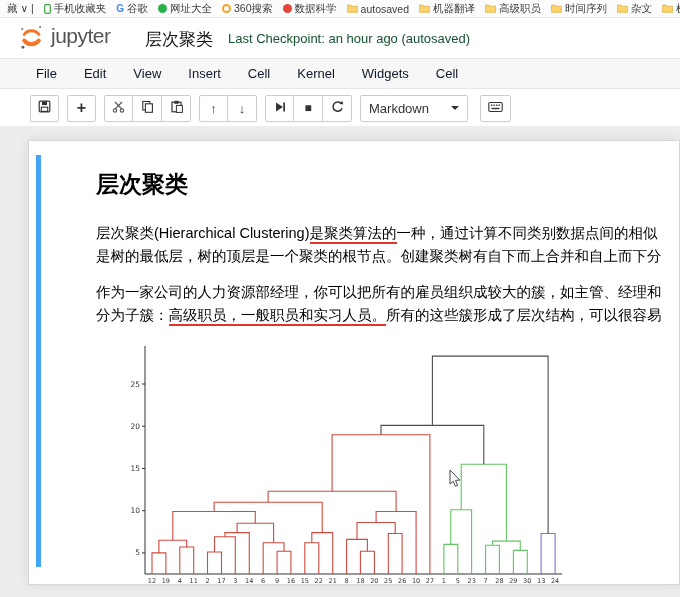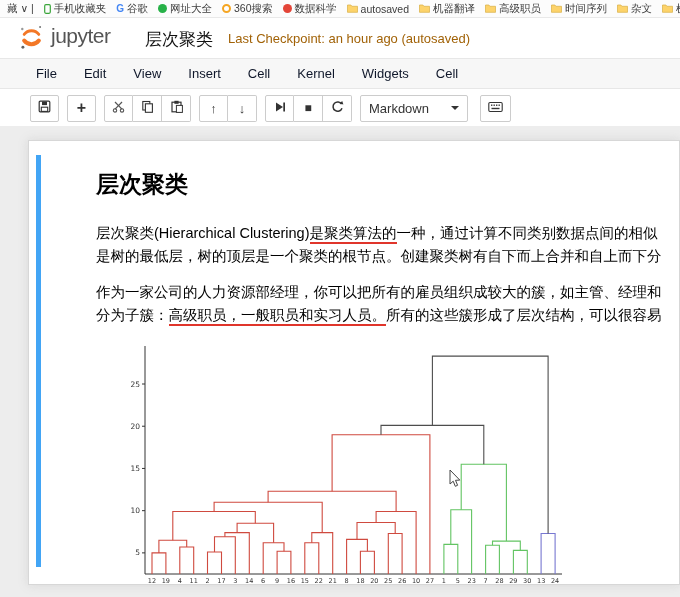--- a/index.html
+++ b/index.html
@@ -14,21 +14,21 @@
     padding:0 5px; height:16px; cursor:default; }
   .bm-icon { display:inline-block; }
   .bm-circle { width:9px; height:9px; border-radius:50%; }
   .bm-ring { width:9px; height:9px; border-radius:50%; background:#fff; }
 
   
   .jp-header { position:absolute; left:0; top:18px; width:680px; height:40px; background:#fff; }
   .jp-logo { position:absolute; left:18px; top:6px; display:flex; gap:6px; }
   .jp-logo-text { font-size:21px; color:#555; letter-spacing:-0.5px; }
   .nb-title { position:absolute; left:145px; top:10px; font-size:17px; color:#111; }
-  .nb-checkpoint { position:absolute; left:228px; top:13px; font-size:13px; color:#a16207; }
+  .nb-checkpoint { position:absolute; left:228px; top:13px; font-size:13px; color:#14532d; }
 
   
   .menu-bar { position:absolute; left:0; top:58px; width:680px; height:31px; background:#f7f7f7;
     border-top:1px solid #e7e7e7; border-bottom:1px solid #e7e7e7;
     display:flex; align-items:center; padding-left:36px; }
   .menu-item { font-size:13px; color:#0f172a; padding:0 14px 0 0; margin-right:13px; cursor:pointer; }
 
   
   .toolbar { position:absolute; left:0; top:90px; width:680px; height:36px; background:#fff;
     display:flex; align-items:center; padding-left:30px; }

